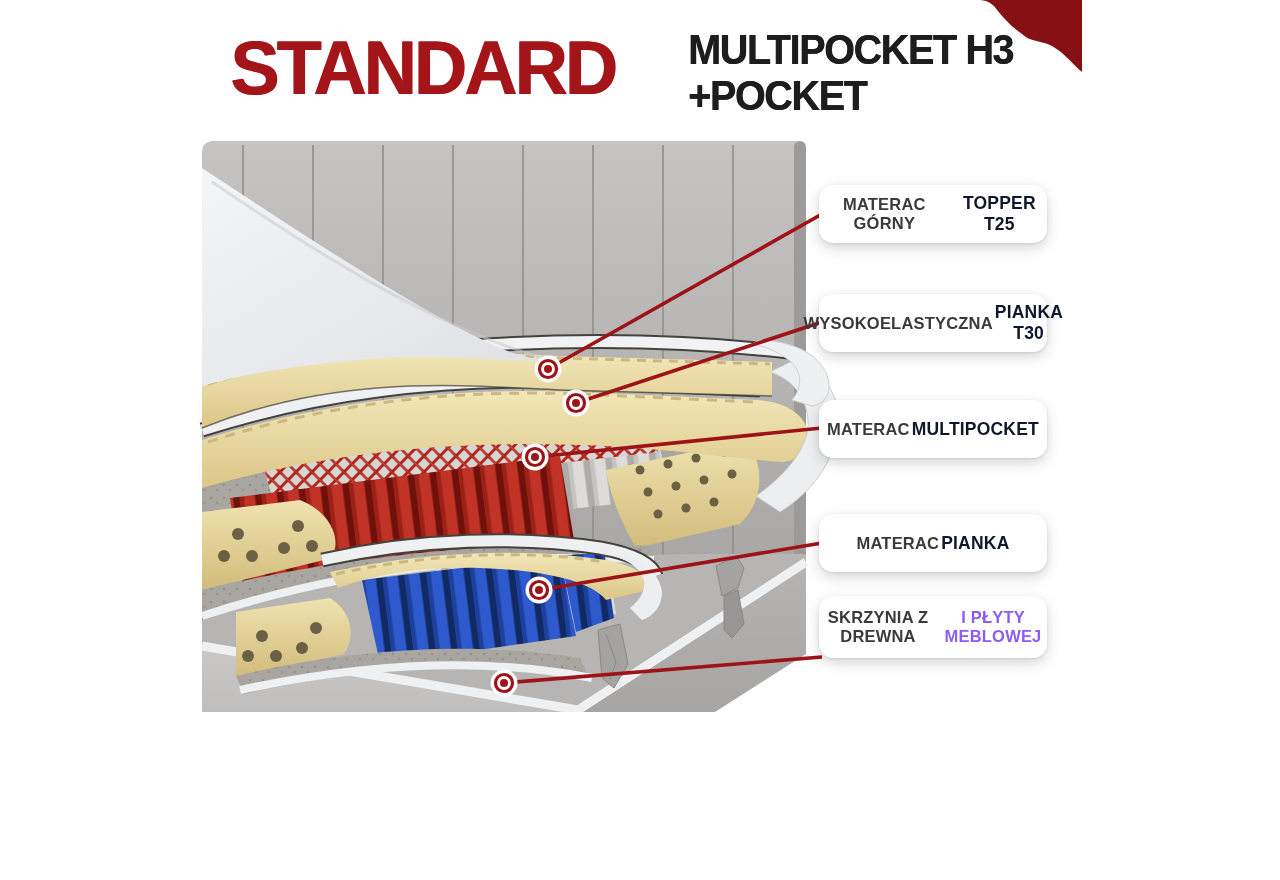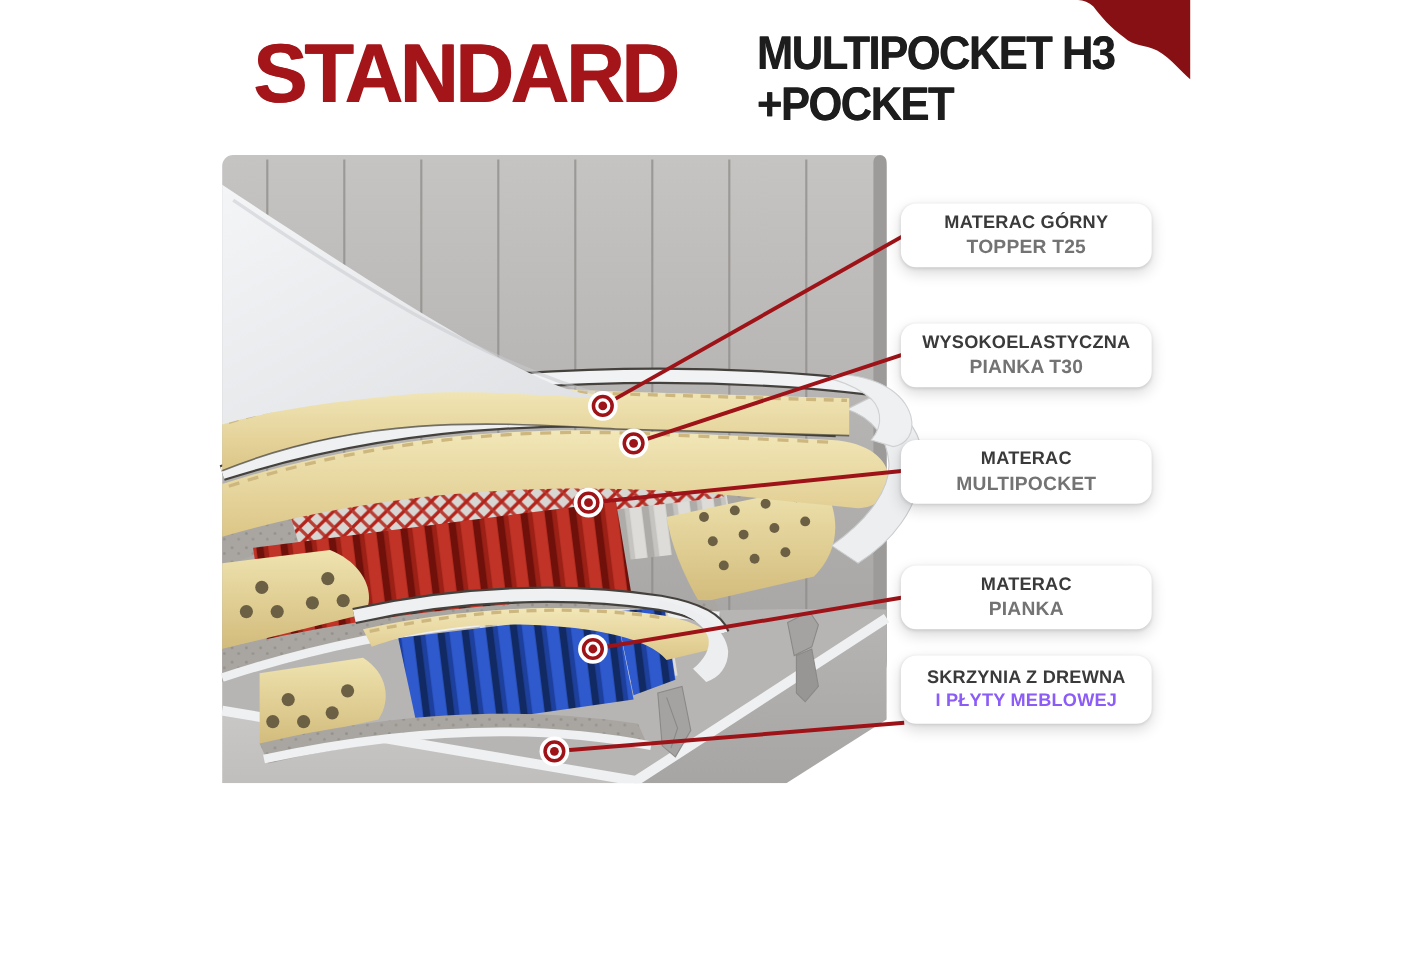--- a/index.html
+++ b/index.html
@@ -7,24 +7,24 @@
           font-family:"Liberation Sans",sans-serif;}
   .bed-svg{position:absolute;left:0;top:0;}
   .title{position:absolute;left:230px;top:24px;font-size:76px;font-weight:bold;
          letter-spacing:-3px;color:#a4151a;transform:scaleX(.97);transform-origin:left top;
          text-shadow:1px 0 0 #a4151a;}
   .subtitle{position:absolute;left:688px;top:26px;font-size:43px;line-height:46px;
             font-weight:bold;color:#1d1d1d;letter-spacing:-1.5px;transform:scaleX(.92);
             transform-origin:left top;text-shadow:.5px 0 0 #1d1d1d;}
   .card{position:absolute;left:819px;width:228px;border-radius:14px;background:#fff;
         box-shadow:0 5px 14px rgba(0,0,0,.16),0 1px 3px rgba(0,0,0,.10);
-        display:flex;flex-direction:column;align-items:center;justify-content:center;
+        display:flex;align-items:center;justify-content:center;
         gap:2px;text-align:center;}
   .card .l1{font-size:16.5px;font-weight:bold;color:#3a3a3a;letter-spacing:.2px;}
-  .card .l2{font-size:17.5px;font-weight:bold;color:#737373;letter-spacing:.2px;}
+  .card .l2{font-size:17.5px;font-weight:bold;color:#0f172a;letter-spacing:.2px;}
   .card .l2.dark{color:#8b5cf6;font-size:16.5px;}
   .c1{top:185px;height:58px;} .c2{top:294px;height:58px;} .c3{top:400px;height:58px;}
   .c4{top:514px;height:58px;} .c5{top:596px;height:62px;}
 </style>
 </head>
 <body>
 
 <div class="canvas">
 
   <svg class="bed-svg" width="1280" height="880" viewBox="0 0 1280 880">

